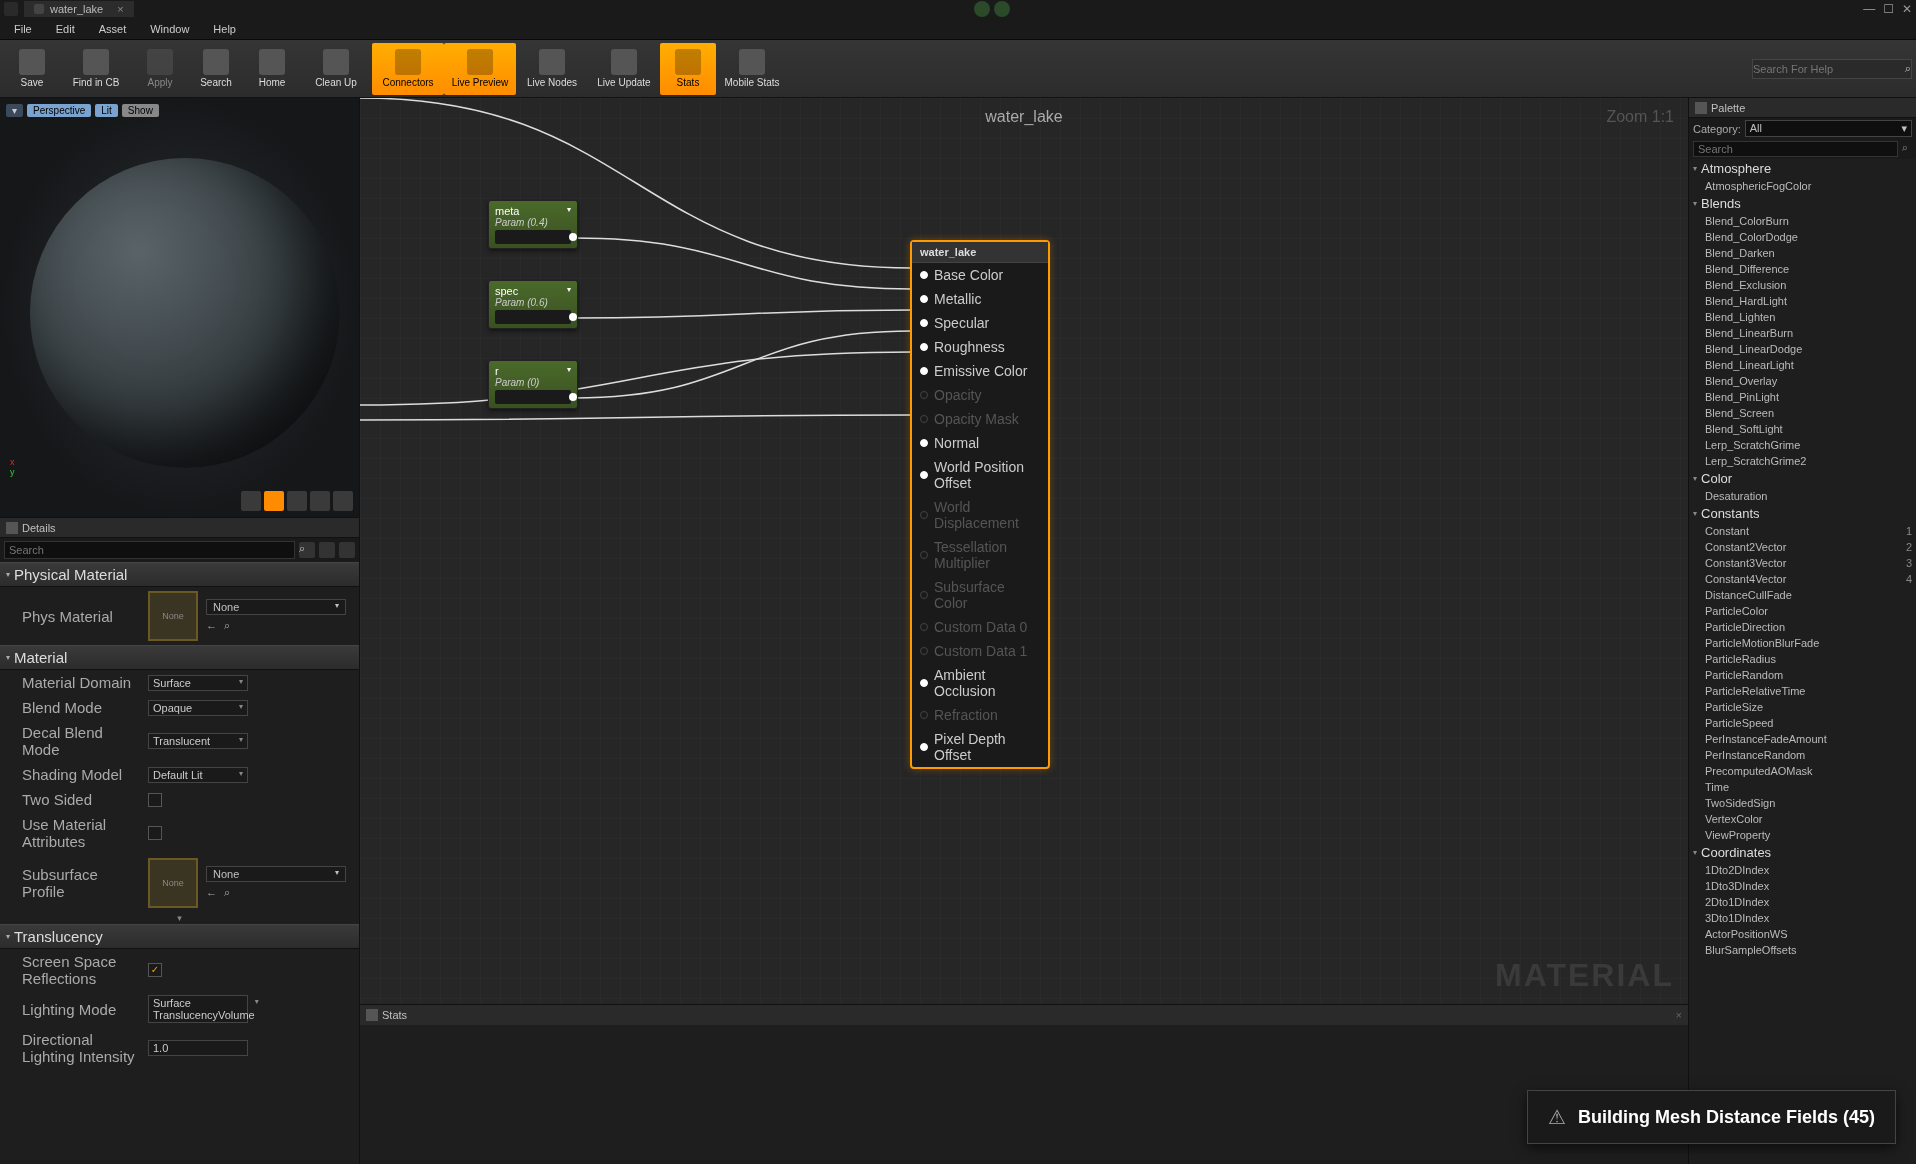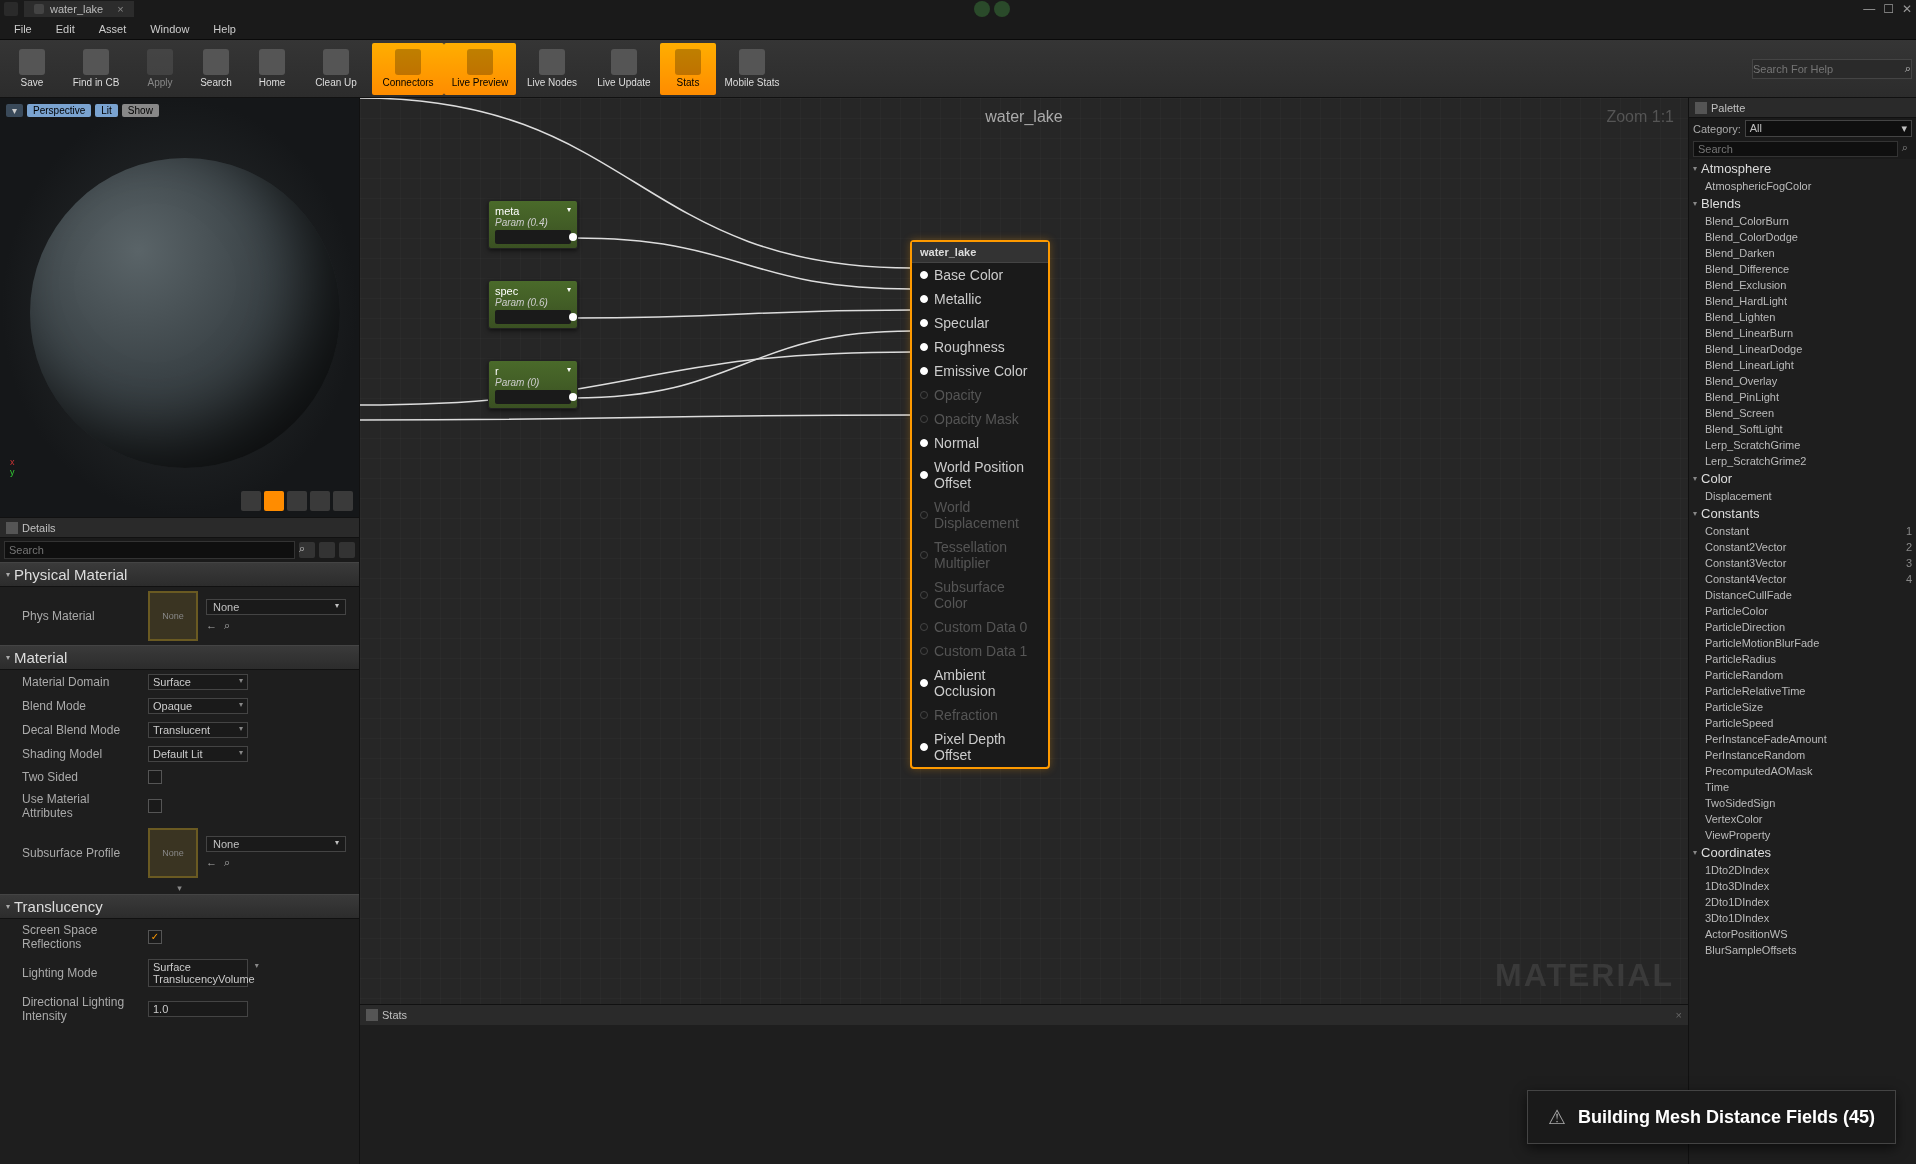--- a/index.html
+++ b/index.html
@@ -54,21 +54,21 @@
 
 .details-tab { height:20px; background:#2a2a2a; display:flex; align-items:center; padding:0 6px; gap:4px; border-bottom:1px solid #111; }
 .details-tab .dticon { width:12px; height:12px; background:#555; }
 .details-search { display:flex; align-items:center; padding:3px 4px; gap:4px; background:#1a1a1a; }
 .details-search input { flex:1; background:#0f0f0f; border:1px solid #333; color:#aaa; padding:2px 4px; font-size:11px; }
 .details-search .sic { width:16px; height:16px; background:#333; border-radius:2px; cursor:pointer; }
 .details-body { flex:1; overflow-y:auto; }
 .cat-head { background:linear-gradient(#3a3a3a,#2c2c2c); padding:3px 6px; font-size:15px; color:#ddd; display:flex; align-items:center; gap:4px; border-top:1px solid #444; border-bottom:1px solid #111; }
 .cat-head::before { content:"▾"; font-size:8px; color:#aaa; }
 .prop-row { display:flex; align-items:center; padding:4px 10px; gap:8px; }
-.prop-row .pl { width:130px; color:#aaa; font-size:12px;padding-left:12px; }
+.prop-row .pl { width:130px; color:#aaa; font-size:15px;padding-left:12px; }
 .prop-row .dropdown { background:#1a1a1a; border:1px solid #444; color:#ccc; padding:1px 4px; width:100px; font-size:11px; display:flex; justify-content:space-between; cursor:pointer; }
 .prop-row .dropdown::after { content:"▾"; font-size:8px; color:#888; }
 .prop-row .chk { width:14px; height:14px; background:#1a1a1a; border:1px solid #555; cursor:pointer; }
 .prop-row .chk.on::after { content:"✓"; color:#ff9a00; font-size:10px; display:block; text-align:center; line-height:12px; }
 .asset-thumb { width:50px; height:50px; background:#3a3422; border:2px solid #6a5a22; display:flex; align-items:center; justify-content:center; color:#888; font-size:9px; }
 .asset-right { display:flex; flex-direction:column; gap:4px; }
 .asset-drop { background:#1a1a1a; border:1px solid #444; padding:1px 6px; width:140px; display:flex; justify-content:space-between; font-size:11px; cursor:pointer; }
 .asset-drop::after { content:"▾"; font-size:8px; }
 .asset-btns { display:flex; gap:4px; }
 .asset-btns span { width:14px; height:14px; color:#aaa; cursor:pointer; font-size:11px; }
@@ -480,21 +480,21 @@
           <span>Blend_SoftLight</span>
         </div>
         <div class="pal-item">
           <span>Lerp_ScratchGrime</span>
         </div>
         <div class="pal-item">
           <span>Lerp_ScratchGrime2</span>
         </div>
         <div class="pal-cat">Color</div>
         <div class="pal-item">
-          <span>Displacement</span>
+          <span>Desaturation</span>
         </div>
         <div class="pal-cat">Constants</div>
         <div class="pal-item">
           <span>Constant</span>
           <span class="shortcut">1</span>
         </div>
         <div class="pal-item">
           <span>Constant2Vector</span>
           <span class="shortcut">2</span>
         </div>

